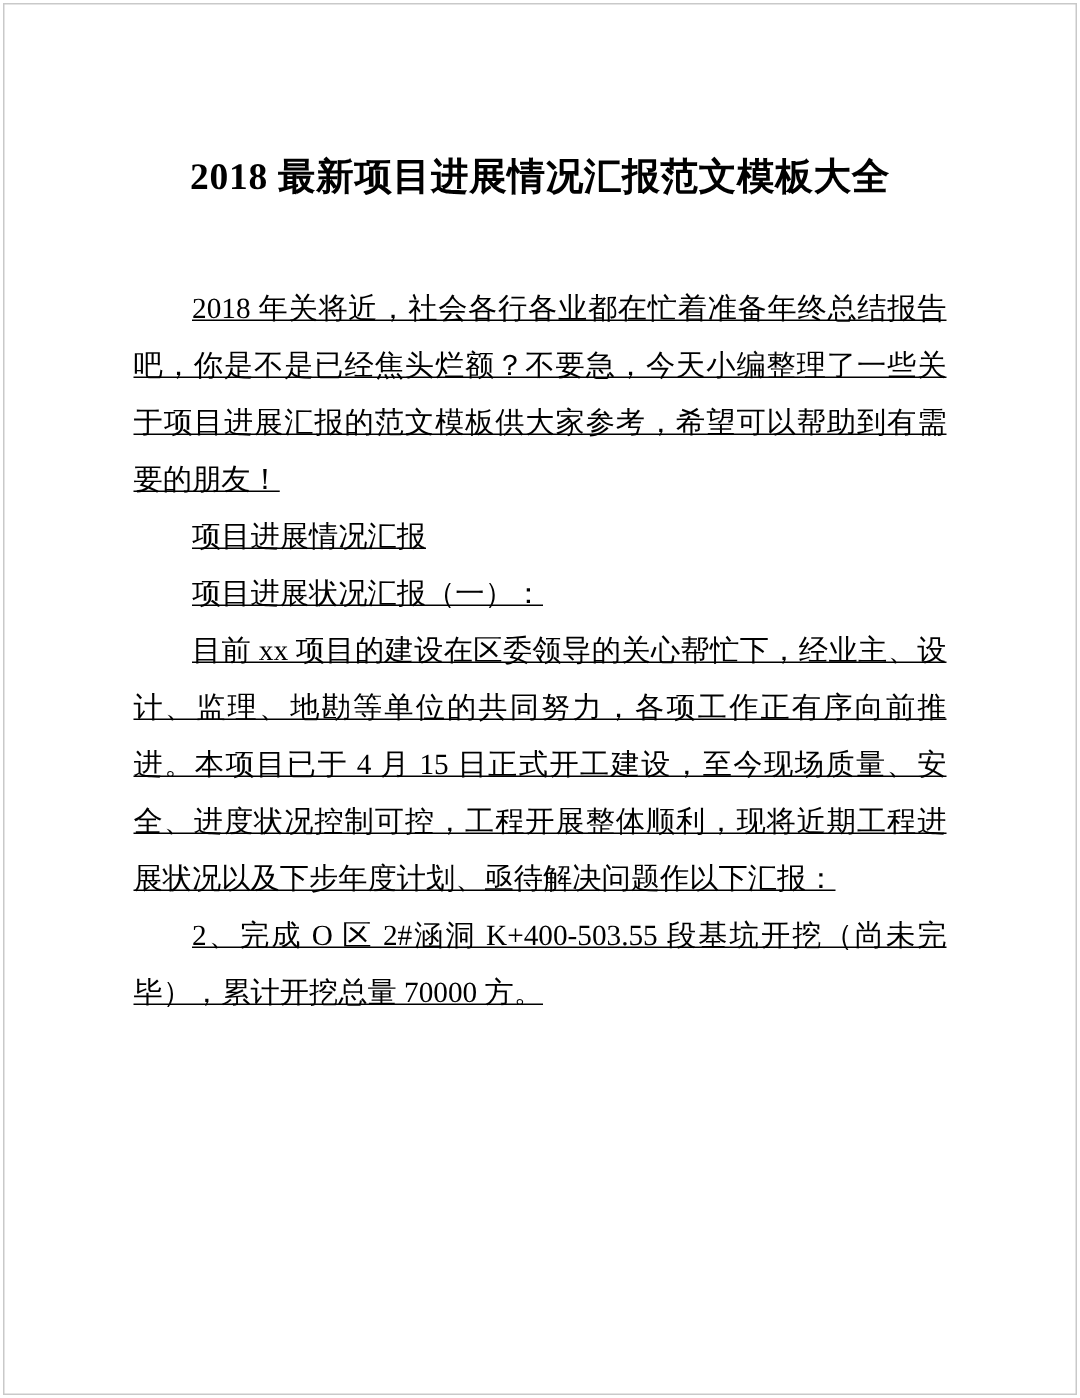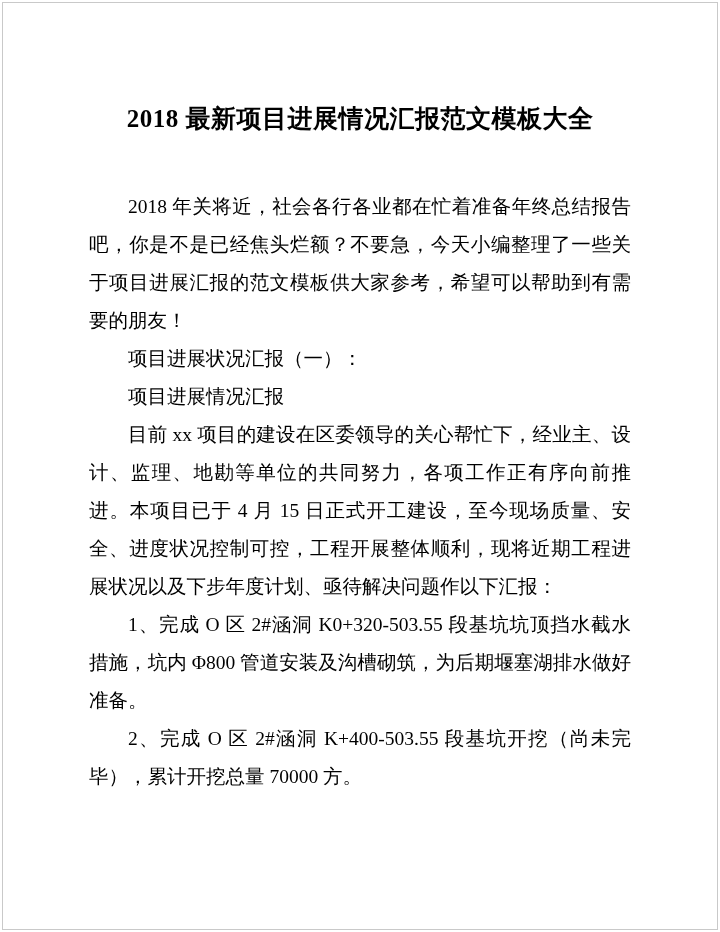--- a/index.html
+++ b/index.html
@@ -38,35 +38,35 @@
     letter-spacing: 0.5px;
   }
   .para {
     margin: 0;
     font-size: 19.5px;
     color: #000000;
     line-height: 38px;
     text-align: justify;
     text-indent: 2em;
     word-break: break-word;
+    text-decoration: underline;
   }
 </style>
 </head>
 <body>
 
 <div class="canvas">
   <div class="sheet">
     <h1 class="doc-title">2018 最新项目进展情况汇报范文模板大全</h1>
 
     <p class="para">2018 年关将近，社会各行各业都在忙着准备年终总结报告吧，你是不是已经焦头烂额？不要急，今天小编整理了一些关于项目进展汇报的范文模板供大家参考，希望可以帮助到有需要的朋友！</p>
 
+    <p class="para">项目进展情况汇报</p>
+
     <p class="para">项目进展状况汇报（一）：</p>
-
-    <p class="para">项目进展情况汇报</p>
 
     <p class="para">目前 xx 项目的建设在区委领导的关心帮忙下，经业主、设计、监理、地勘等单位的共同努力，各项工作正有序向前推进。本项目已于 4 月 15 日正式开工建设，至今现场质量、安全、进度状况控制可控，工程开展整体顺利，现将近期工程进展状况以及下步年度计划、亟待解决问题作以下汇报：</p>
 
 
-    <p class="para">1、完成 O 区 2#涵洞 K0+320-503.55 段基坑坑顶挡水截水措施，坑内 Φ800 管道安装及沟槽砌筑，为后期堰塞湖排水做好准备。</p>
 
     <p class="para">2、完成 O 区 2#涵洞 K+400-503.55 段基坑开挖（尚未完毕），累计开挖总量 70000 方。</p>
   </div>
 </div>
 
 </body></html>

